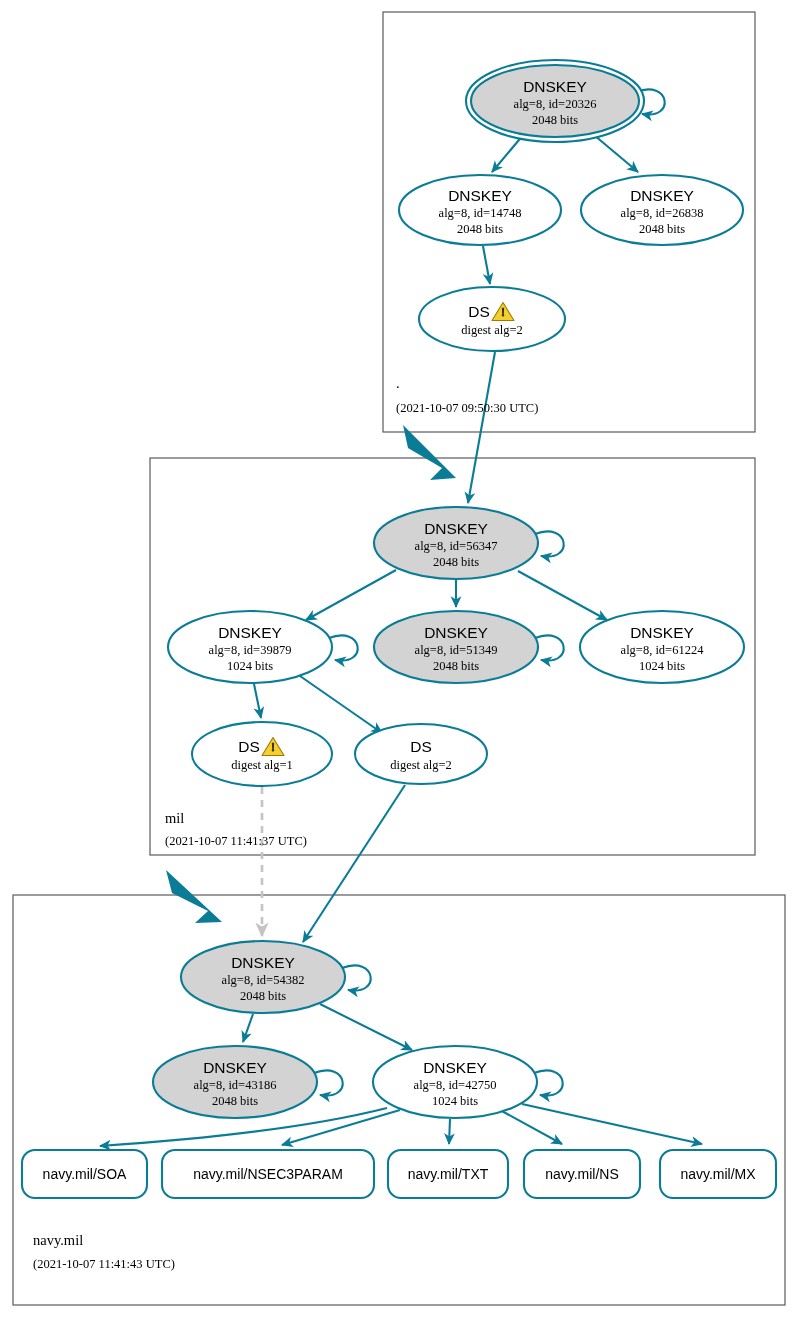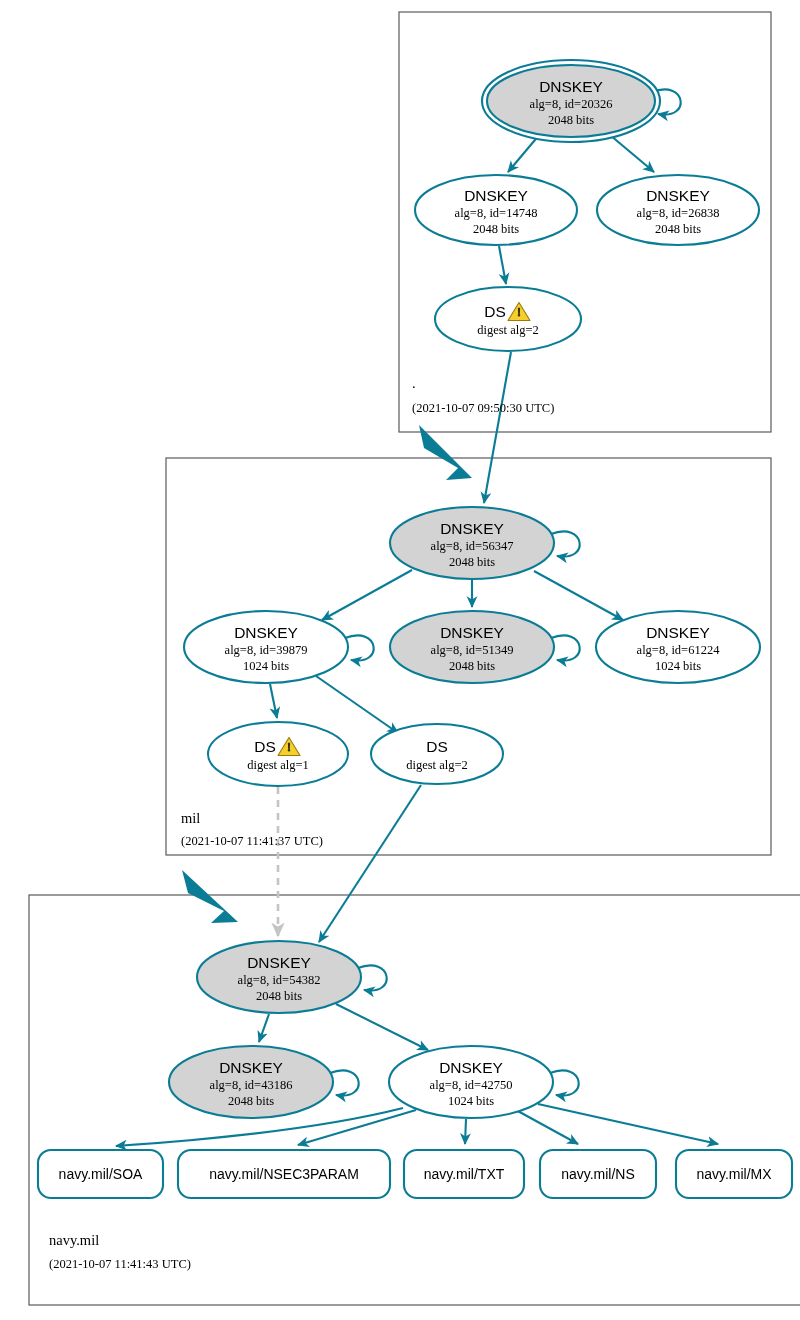--- a/index.html
+++ b/index.html
@@ -10,21 +10,20 @@
   body {
     width: 800px;
     height: 1320px;
     font-family: "Liberation Sans", sans-serif;
     overflow: hidden;
   }
   #diagram-root {
     position: relative;
     width: 657px;
     height: 1320px;
-    padding-left: 16px;
   }
   svg#dnssec-graph {
     display: block;
     width: 800px;
     height: 1320px;
   }
   .zone-box {
     fill: none;
     stroke: #5a5a5e;
     stroke-width: 1.2;

